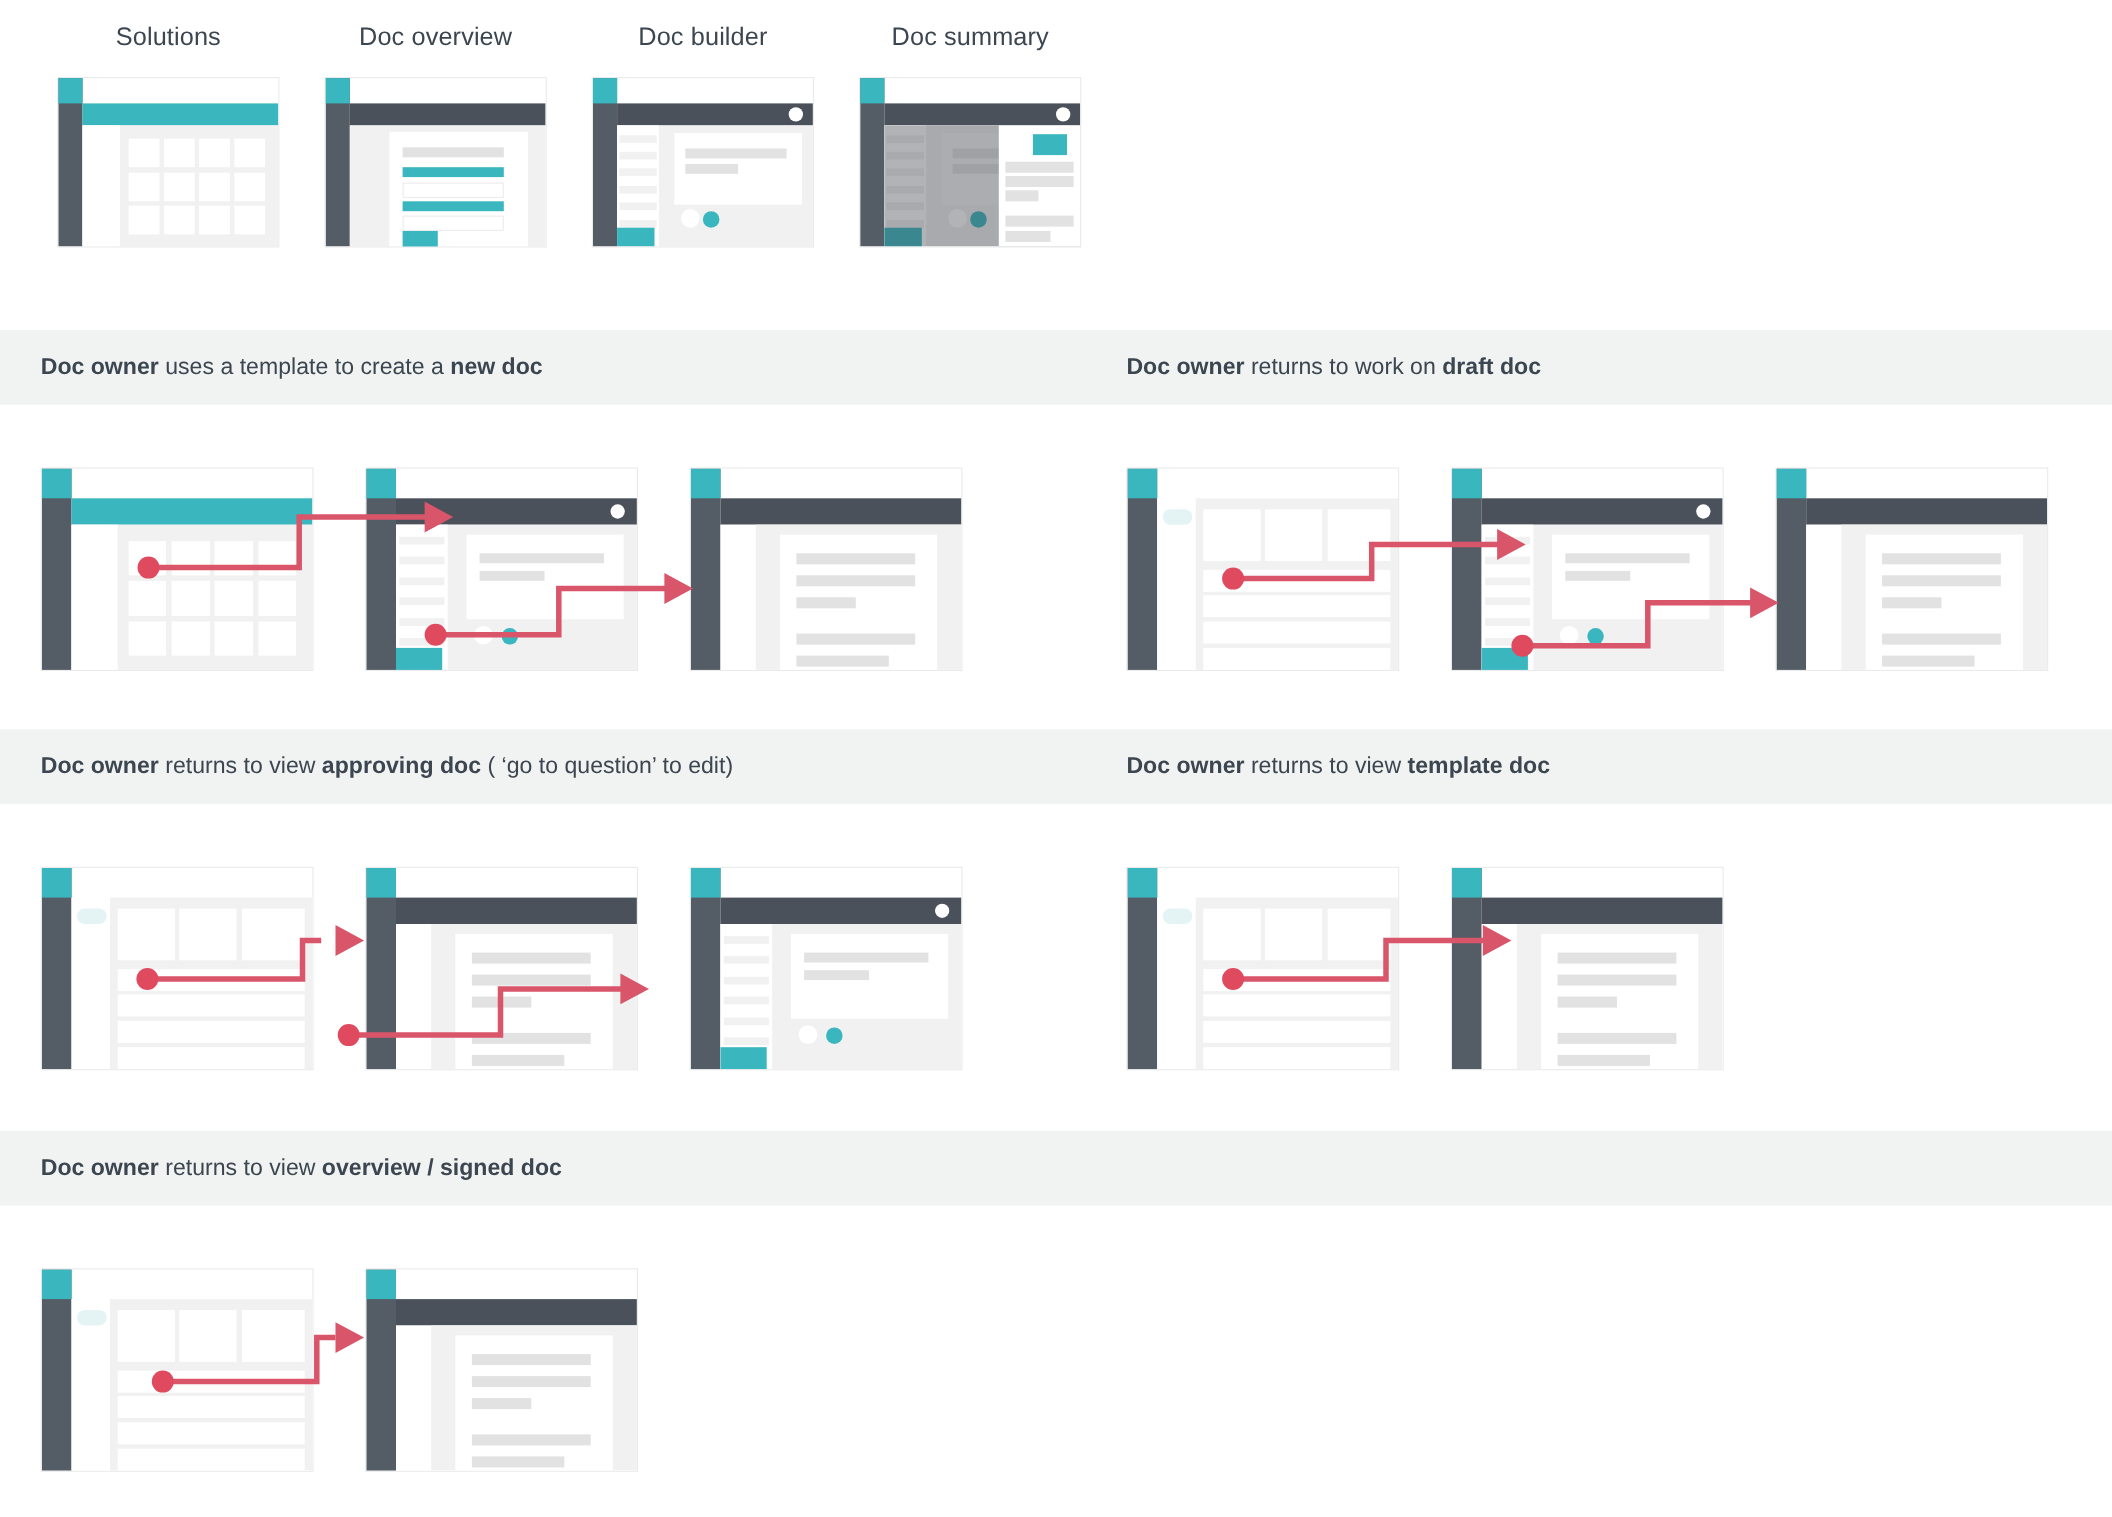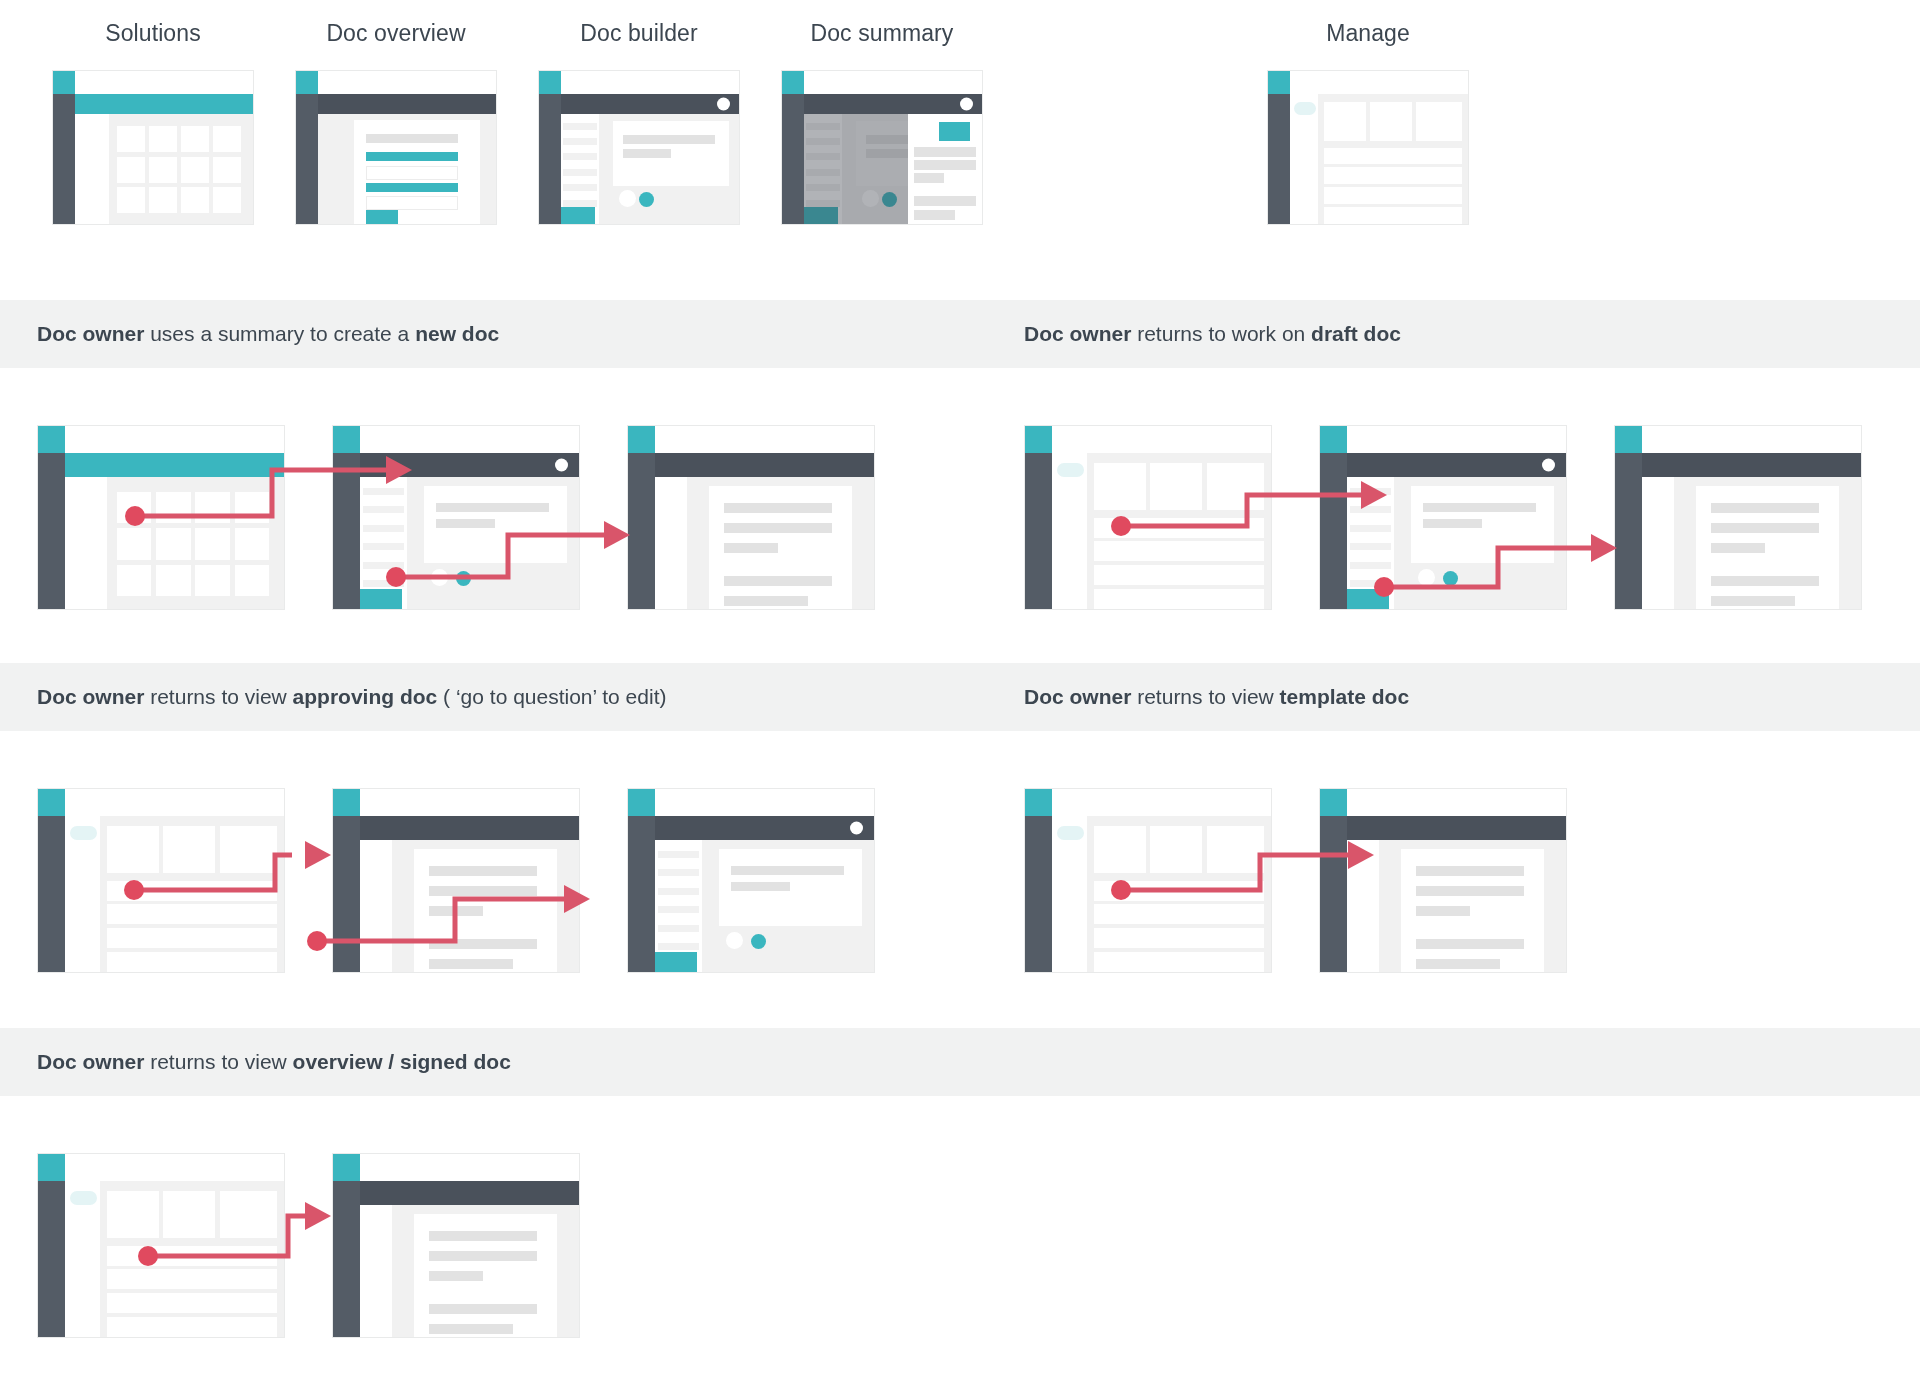--- a/index.html
+++ b/index.html
@@ -242,44 +242,25 @@
           <div class="line" style="left:8%;top:42%;width:84%;height:10px;"></div>
           <div class="line" style="left:8%;top:54%;width:40%;height:10px;"></div>
           <div class="line" style="left:8%;top:75%;width:84%;height:10px;"></div>
           <div class="line" style="left:8%;top:87%;width:56%;height:10px;"></div>
         </div>
       </div>
     </div>
   </div>
 
 
-  <div class="legend-cell" style="left:1218px;">
-    <div class="legend-title">Manage</div>
-    <div class="legend-frame-wrap">
-      <div class="mock" style="width:202px;height:155px;">
-        <div class="rail"></div>
-        <div class="rail-cap"></div>
-        <div style="position:absolute;left:11%;top:15%;right:0;bottom:0;background:#ffffff;"></div>
-        <div style="position:absolute;left:25%;top:15%;right:0;bottom:0;background:#f1f1f1;"></div>
-        <div class="pill-lightteal" style="left:13%;top:20%;width:11%;height:13px;"></div>
-        <div class="tile" style="left:28%;top:20%;width:21%;height:26%;"></div>
-        <div class="tile" style="left:51%;top:20%;width:21%;height:26%;"></div>
-        <div class="tile" style="left:74%;top:20%;width:23%;height:26%;"></div>
-        <div class="tile" style="left:28%;top:50%;width:69%;height:11%;"></div>
-        <div class="tile" style="left:28%;top:63%;width:69%;height:11%;"></div>
-        <div class="tile" style="left:28%;top:76%;width:69%;height:11%;"></div>
-        <div class="tile" style="left:28%;top:89%;width:69%;height:11%;"></div>
-      </div>
-    </div>
-  </div>
 </div>
 
 <div class="band" style="top:300px;"></div>
 <div class="band-label" style="left:37px;top:300px;">
-  <b>Doc owner</b><span class="soft"> uses a summary to create a </span><b>new doc</b><span class="soft"></span>
+  <b>Doc owner</b><span class="soft"> uses a template to create a </span><b>new doc</b><span class="soft"></span>
 </div>
 <div class="band-label" style="left:1024px;top:300px;">
   <b>Doc owner</b><span class="soft"> returns to work on </span><b>draft doc</b><span class="soft"></span>
 </div>
 
 <div class="band" style="top:663px;"></div>
 <div class="band-label" style="left:37px;top:663px;">
   <b>Doc owner</b><span class="soft"> returns to view </span><b>approving doc</b><span class="soft"> ( ‘go to question’ to edit)</span>
 </div>
 <div class="band-label" style="left:1024px;top:663px;">

